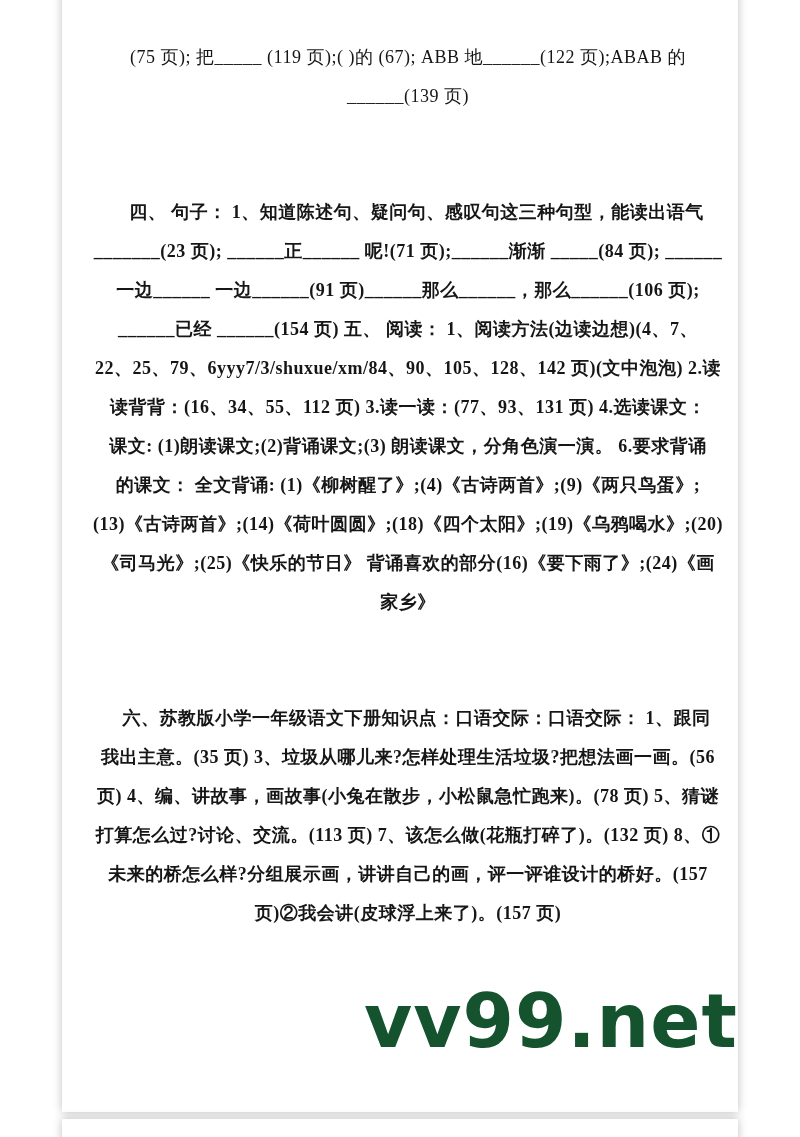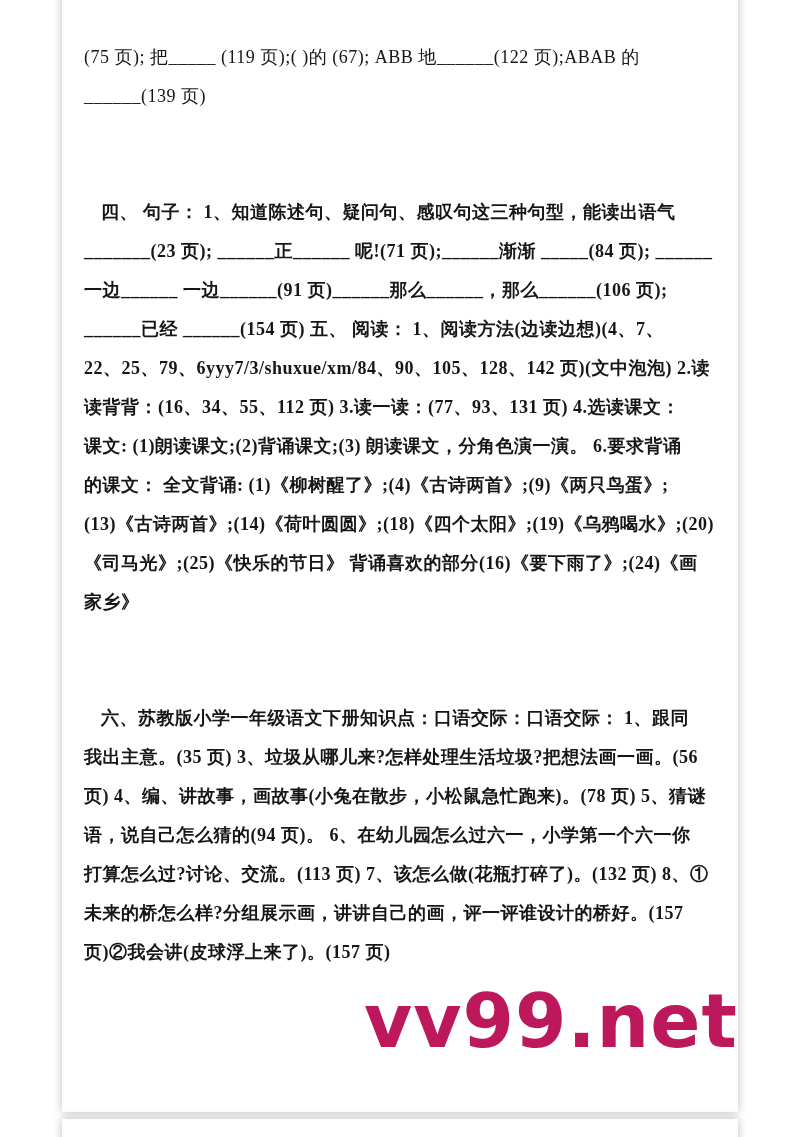--- a/index.html
+++ b/index.html
@@ -38,37 +38,38 @@
     user-select:none;
   }
   .content{
     position:absolute;
     left:84px;top:38px;
     width:648px;
     z-index:2;
     color:#161616;
     font-size:18px;
     letter-spacing:0.5px;
+    text-align:center;
   }
   .para{margin:0;}
   .para + .para{margin-top:77px;font-weight:bold;}
   .line{
     line-height:39px;
     min-height:39px;
     white-space:nowrap;
   }
   .indent{text-indent:17px;}
 </style>
 </head>
 <body>
 
 <div class="page"></div>
 <div class="page-next"></div>
 
-<div class="watermark" style="color: #be185d;">vv99.net</div>
+<div class="watermark" style="color: #14532d;">vv99.net</div>
 
 <div class="content">
 
   <div class="para">
     <div class="line">(75 页);  把_____  (119 页);(  )的 (67);  ABB 地______(122 页);ABAB 的</div>
     <div class="line">______(139 页)</div>
   </div>
 
   <div class="para">
     <div class="line indent">四、   句子：   1、知道陈述句、疑问句、感叹句这三种句型，能读出语气</div>
@@ -81,19 +82,18 @@
     <div class="line">的课文：    全文背诵: (1)《柳树醒了》;(4)《古诗两首》;(9)《两只鸟蛋》;</div>
     <div class="line">(13)《古诗两首》;(14)《荷叶圆圆》;(18)《四个太阳》;(19)《乌鸦喝水》;(20)</div>
     <div class="line">《司马光》;(25)《快乐的节日》    背诵喜欢的部分(16)《要下雨了》;(24)《画</div>
     <div class="line">家乡》</div>
   </div>
 
   <div class="para">
     <div class="line indent">六、苏教版小学一年级语文下册知识点：口语交际：口语交际：    1、跟同</div>
     <div class="line">我出主意。(35 页)  3、垃圾从哪儿来?怎样处理生活垃圾?把想法画一画。(56</div>
     <div class="line">页) 4、编、讲故事，画故事(小兔在散步，小松鼠急忙跑来)。(78 页) 5、猜谜</div>
-    <div class="line">语，说自己怎么猜的(94 页)。   6、在幼儿园怎么过六一，小学第一个六一你</div>
     <div class="line">打算怎么过?讨论、交流。(113 页) 7、该怎么做(花瓶打碎了)。(132 页) 8、①</div>
     <div class="line">未来的桥怎么样?分组展示画，讲讲自己的画，评一评谁设计的桥好。(157</div>
     <div class="line">页)②我会讲(皮球浮上来了)。(157 页)</div>
   </div>
 
 </div>
 
 </body></html>

